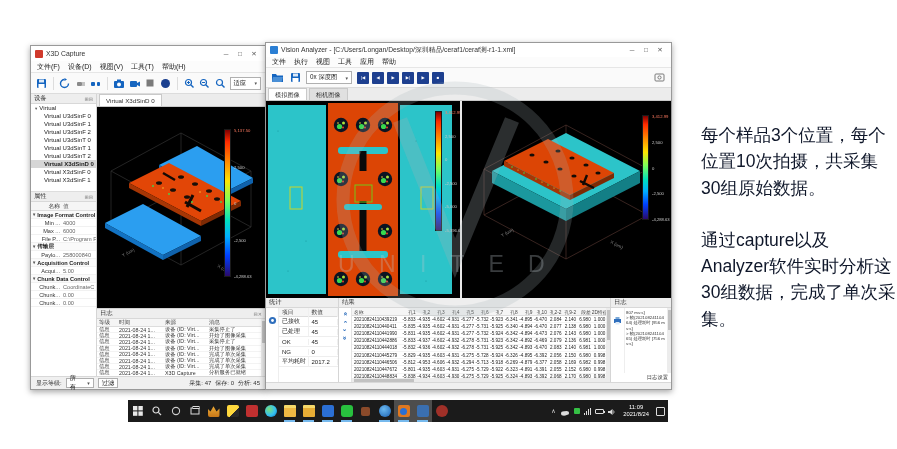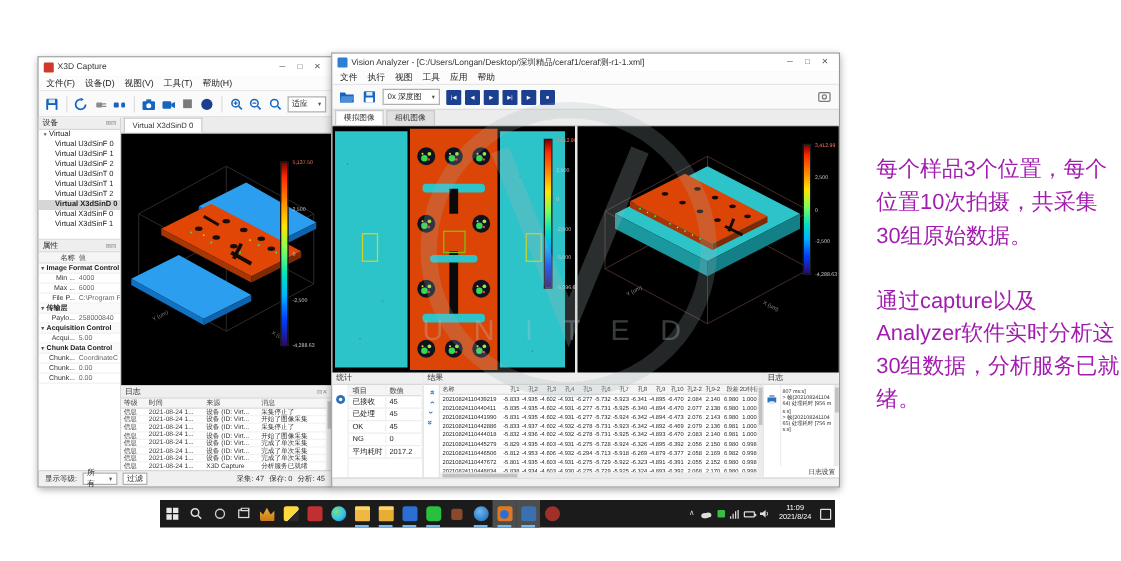--- a/index.html
+++ b/index.html
@@ -101,21 +101,21 @@
   .trayg { font-size:6px; color:#ddd; line-height:22px;}
   .clock { text-align:center; font-size:5.8px; line-height:7px; color:#fff; padding:0 3px;}
   .bars { display:flex; align-items:flex-end; gap:.5px; height:7px;}
   .bars i { width:1.5px; background:#ddd; display:block;}
   .batt { width:9px; height:5px; border:1px solid #ddd; border-radius:1px; position:relative;}
   .batt::after{ content:""; position:absolute; right:-2px; top:1px; width:1px; height:2px; background:#ddd;}
   .notif { width:9px; height:9px; border:1px solid #ddd; border-radius:1px;}
 
   
   #annotation { position:absolute; left:701px; top:122px; width:195px; font-size:17.5px;
-                line-height:1.5; color:#a21caf; z-index:5;}
+                line-height:1.5; color:#0f172a; z-index:5;}
   #annotation p + p { margin-top:26px; }
 
   
   #wm { position:absolute; left:0; top:0; width:897px; height:449px; pointer-events:none; z-index:40; }
 </style>
 </head>
 <body>
 <div id="stage">
 
 <div class="win" id="capture-win" style="left:30px; top:45px; width:236px; height:345px; z-index:10;">
@@ -967,21 +967,21 @@
     <span class="clock">
       <span style="display:block;">11:09</span>
       <span style="display:block;">2021/8/24</span>
     </span>
     <span class="notif"></span>
   </div>
 </div>
 
 <div id="annotation">
   <p>每个样品3个位置，每个位置10次拍摄，共采集30组原始数据。</p>
-  <p>通过capture以及Analyzer软件实时分析这30组数据，分析服务已就绪。</p>
+  <p>通过capture以及Analyzer软件实时分析这30组数据，完成了单次采集。</p>
 </div>
 
 <svg id="wm">
   <circle cx="455" cy="200" r="112" fill="none" stroke="rgba(165,178,182,0.22)" stroke-width="13"></circle>
   <path d="M400 120 L455 258 L512 120" fill="none" stroke="rgba(165,178,182,0.26)" stroke-width="15"></path>
   <text x="338" y="272" font-size="23" letter-spacing="9" fill="rgba(190,200,204,0.30)">U N I T E D</text>
 </svg>
 
 </div>
 

